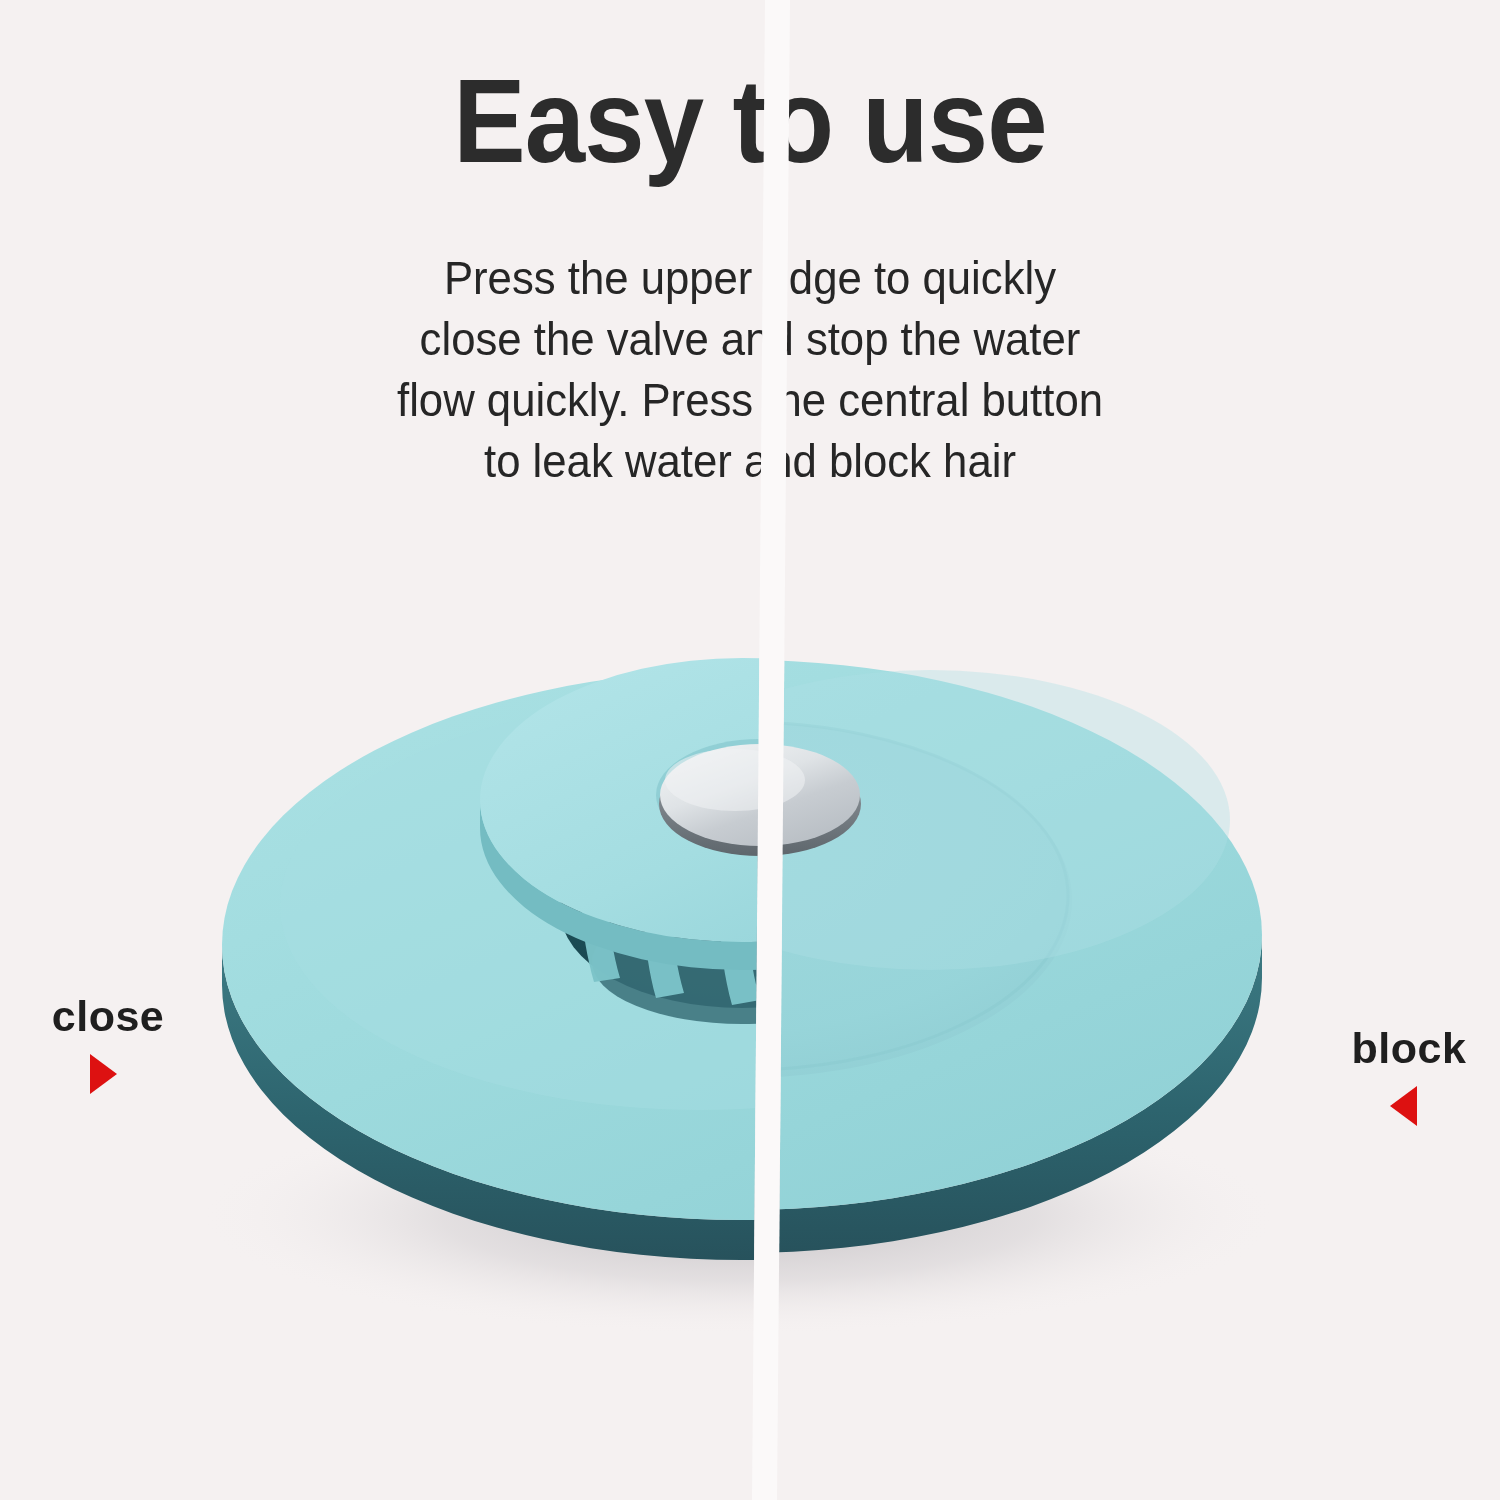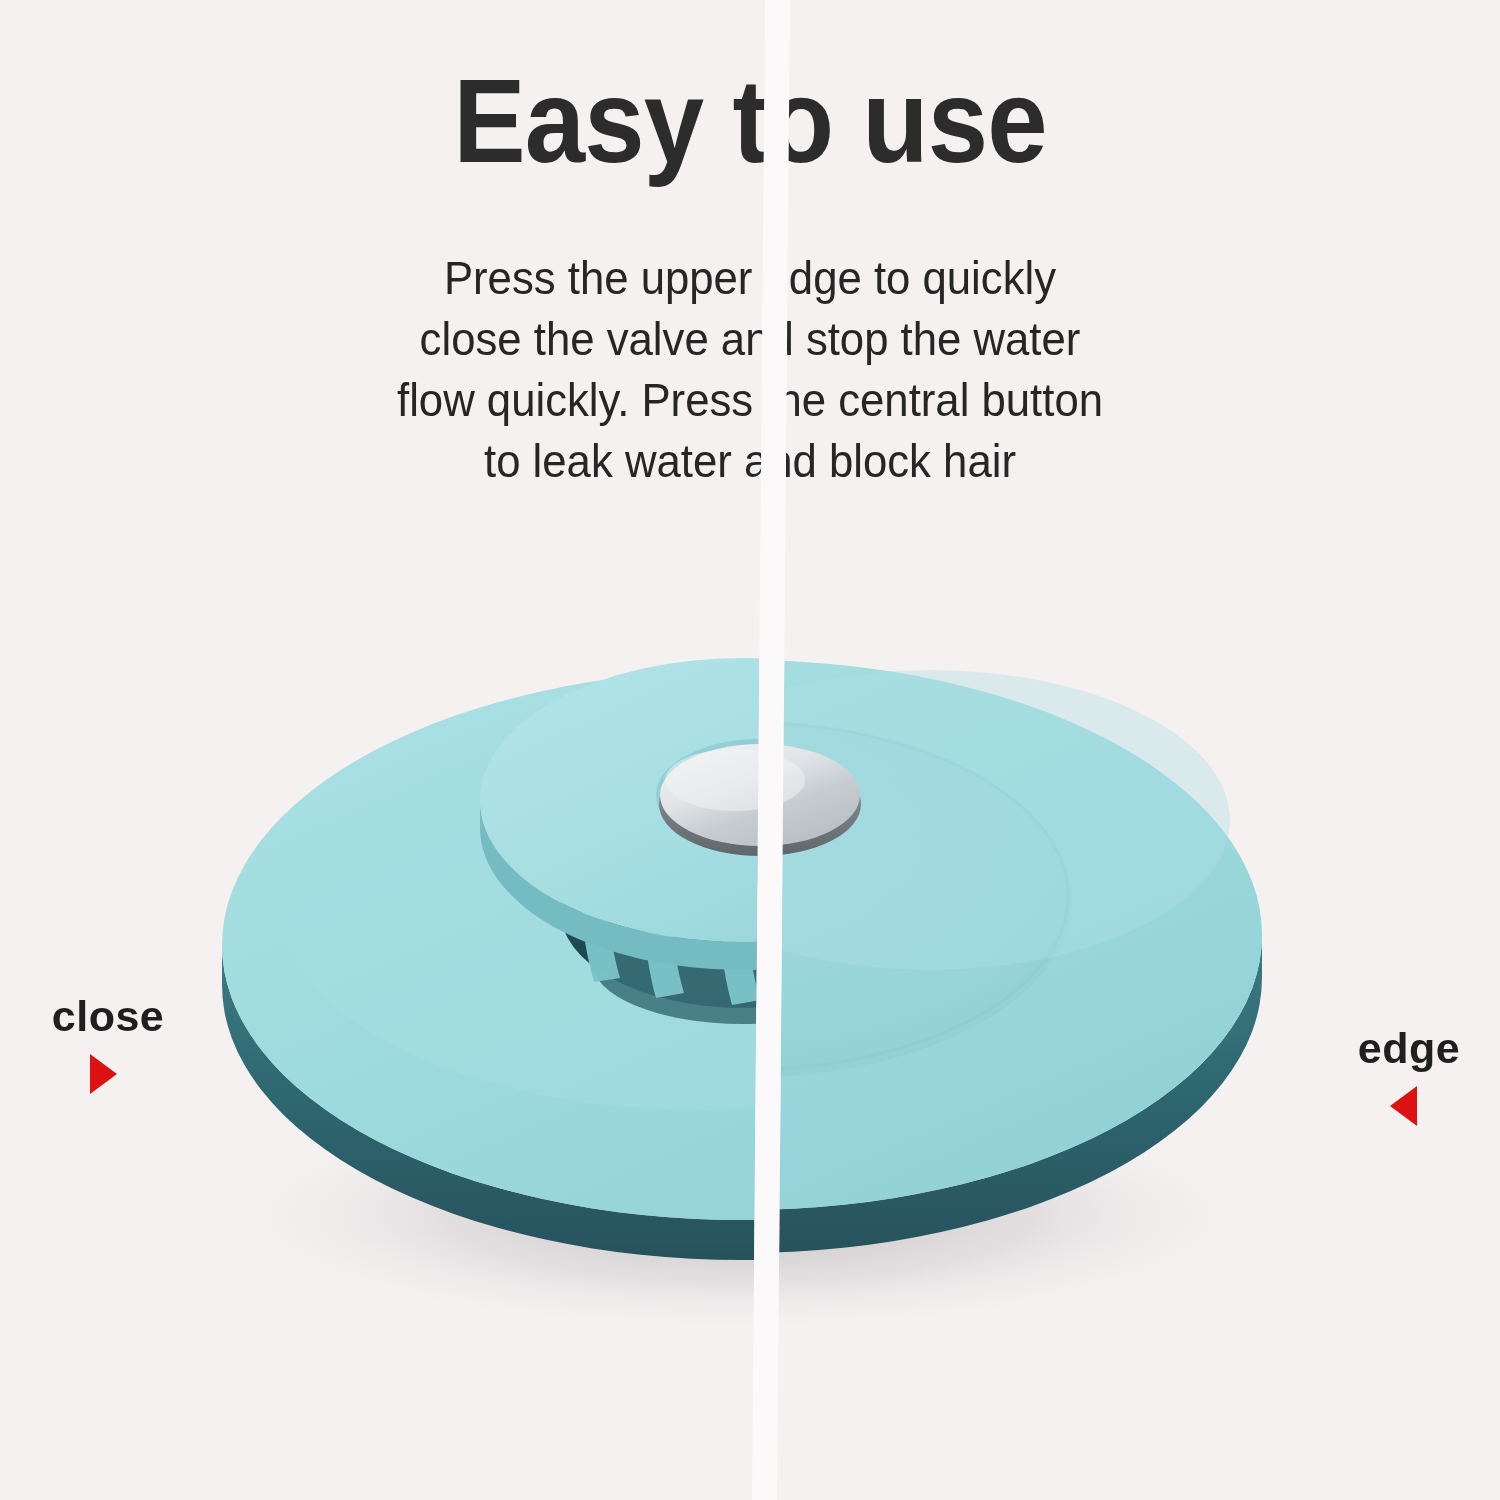--- a/index.html
+++ b/index.html
@@ -211,17 +211,17 @@
 
     <polygon points="765,0 790,0 777,1500 752,1500" fill="#fbf9f9"></polygon>
   </svg>
 
   <div class="side-label" id="label-open">
     <span>close</span>
     <div class="arrow right"></div>
   </div>
 
   <div class="side-label" id="label-close">
-    <span>edge</span>
+    <span>block</span>
     <div class="arrow left"></div>
   </div>
 
 </div>
 
 </body></html>

